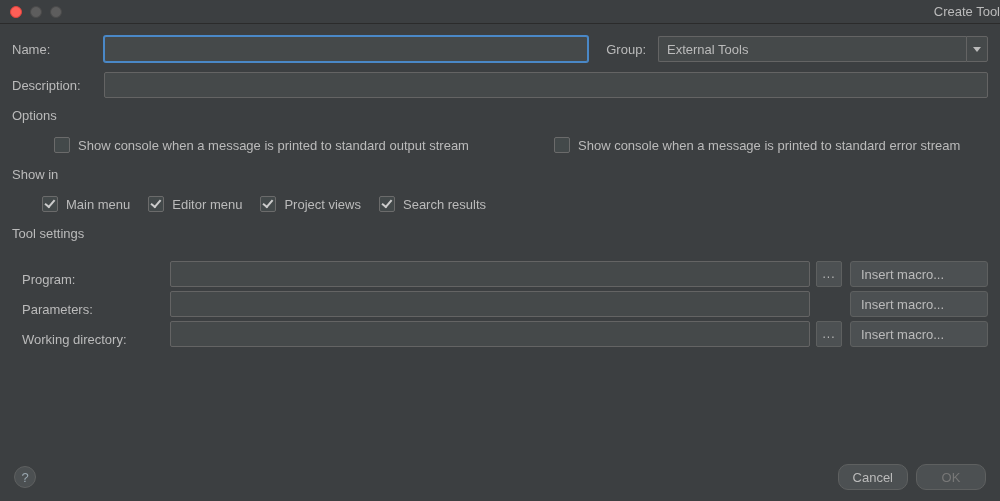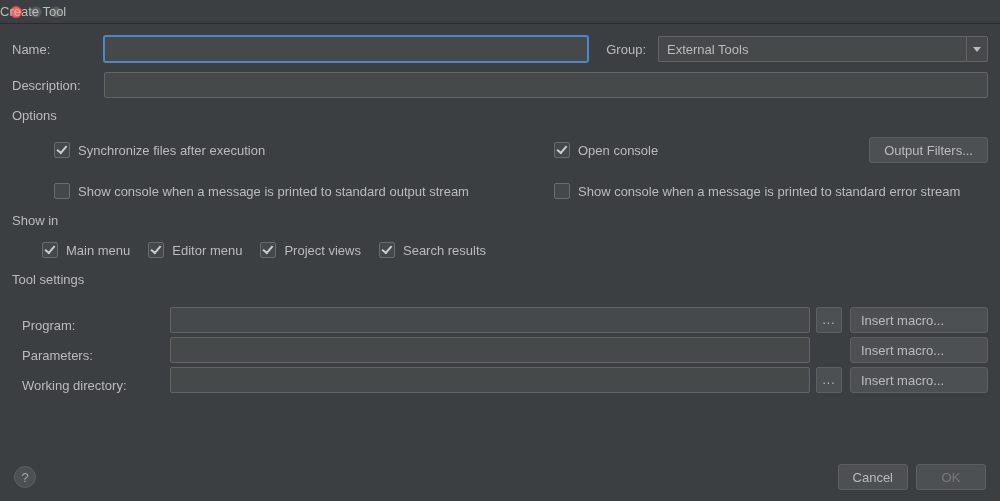--- a/index.html
+++ b/index.html
@@ -29,21 +29,21 @@
   .tl {
     width: 12px; height: 12px; border-radius: 50%;
     box-sizing: border-box;
   }
   .tl-close { background: #ff5f57; border: 1px solid #e0443e; }
   .tl-min   { background: #5d5d5d; border: 1px solid #4a4a4a; }
   .tl-max   { background: #5d5d5d; border: 1px solid #4a4a4a; }
   .title {
     position: absolute;
     left: 0; right: 0;
-    text-align: left;
+    text-align: right;
     color: #bbbbbb;
     font-size: 13px;
     pointer-events: none;
   }
   .content {
     padding: 12px 12px 0 12px;
   }
   .row {
     display: flex;
     align-items: center;
@@ -179,21 +179,21 @@
     width: 22px; height: 22px;
     border-radius: 50%;
     background: #4c5052;
     border: 1px solid #5e6060;
     color: #9aa7b0;
     display: flex; align-items: center; justify-content: center;
     font-size: 13px;
     cursor: pointer;
   }
   .footer-right { margin-left: auto; display: flex; gap: 8px; }
-  .footer .btn { min-width: 70px; justify-content: center; }
+  .footer .btn { min-width: 70px; justify-content: center; border-radius: 10px; }
 </style>
 </head>
 <body>
 
 <div class="titlebar">
   <div class="traffic-lights">
     <div class="tl tl-close"></div>
     <div class="tl tl-min"></div>
     <div class="tl tl-max"></div>
   </div>
@@ -215,33 +215,20 @@
   </div>
 
   <div class="row">
     <div class="lbl desc-lbl">Description:</div>
     <input class="input desc-input" value="" style="">
   </div>
 
   <div class="section-title">Options</div>
 
   <div class="options-block">
-    <div class="opt-row">
-      <div class="col1">
-        <span class="chk checked"></span>
-        <span class="chk-label">Synchronize files after execution</span>
-      </div>
-      <div class="col2">
-        <span class="chk checked"></span>
-        <span class="chk-label">Open console</span>
-        <div class="output-filters-wrap">
-          <div class="btn">Output Filters...</div>
-        </div>
-      </div>
-    </div>
     <div class="opt-row" style="margin-bottom:14px;">
       <div class="col1">
         <span class="chk"></span>
         <span class="chk-label">Show console when a message is printed to standard output stream</span>
       </div>
       <div class="col2">
         <span class="chk"></span>
         <span class="chk-label">Show console when a message is printed to standard error stream</span>
       </div>
     </div>

